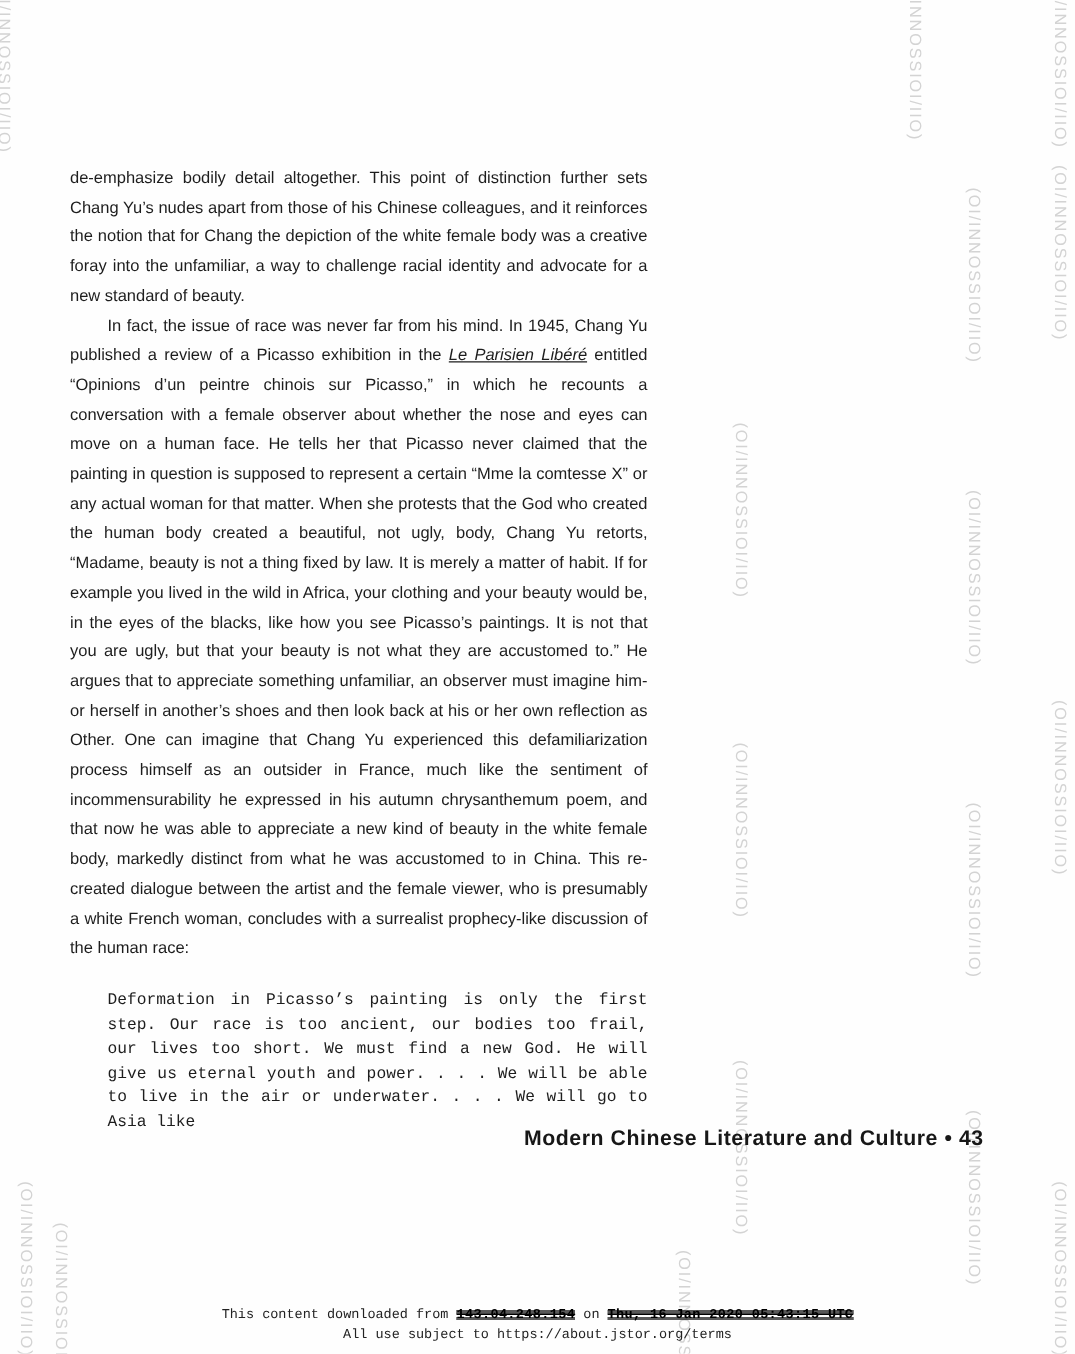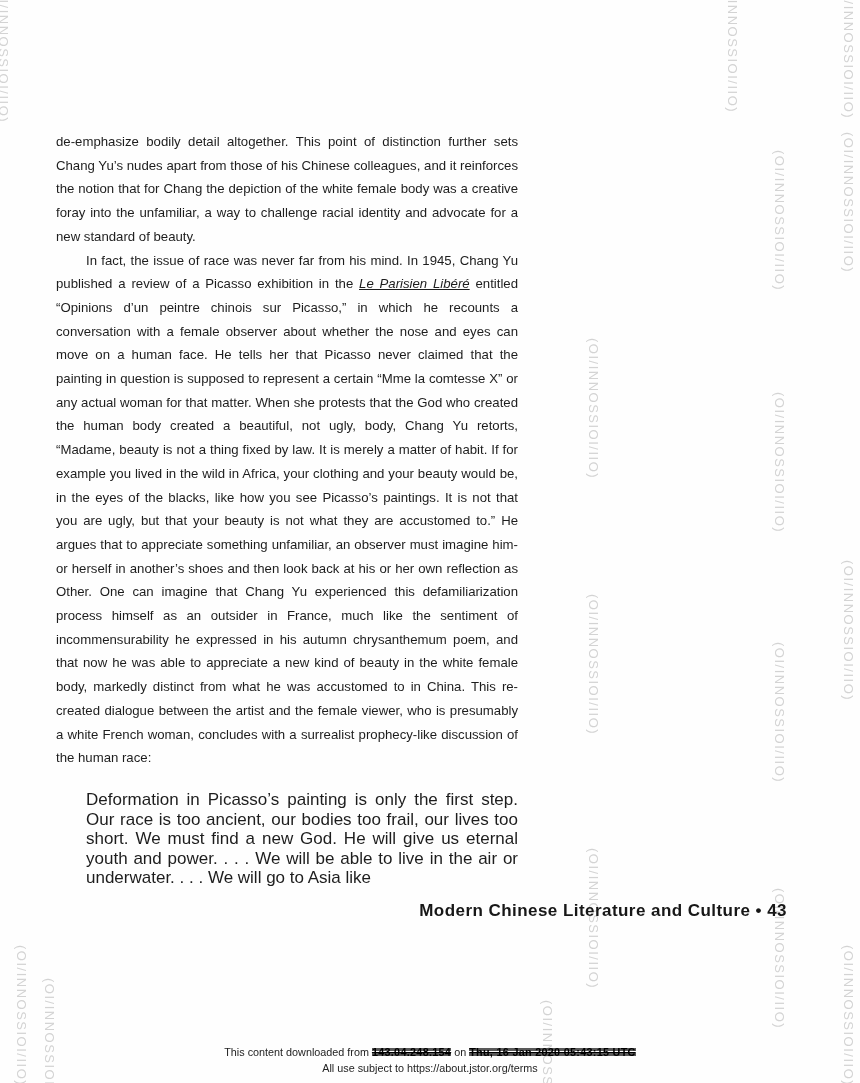--- a/index.html
+++ b/index.html
@@ -66,23 +66,24 @@
     text-indent: 30px;
   }
   .ital {
     font-style: italic;
     text-decoration: underline;
   }
   blockquote.quote {
     margin: 20px 0 0 30px;
     padding: 0;
     width: 432px;
-    font-size: 17px;
+    font-size: 13px;
     line-height: 19.6px;
     text-align: justify;
+    font-family: Liberation Mono, monospace;
   }
 
   
   .running-footer {
     position: absolute;
     top: 901px;
     right: 73px;
     font-size: 17px;
     font-weight: bold;
     letter-spacing: 0.45px;
@@ -90,21 +91,21 @@
     white-space: nowrap;
   }
 
   
   .jstor {
     position: absolute;
     left: 0;
     top: 1044px;
     width: 100%;
     text-align: center;
-    font-family: Liberation Sans, sans-serif;
+    font-family: Liberation Mono, monospace;
     font-size: 10.8px;
     line-height: 16px;
     color: #222222;
   }
   .redacted {
     font-weight: 600;
     color: #000;
     letter-spacing: 0.3px;
     text-decoration: line-through;
     background: linear-gradient(0deg,

